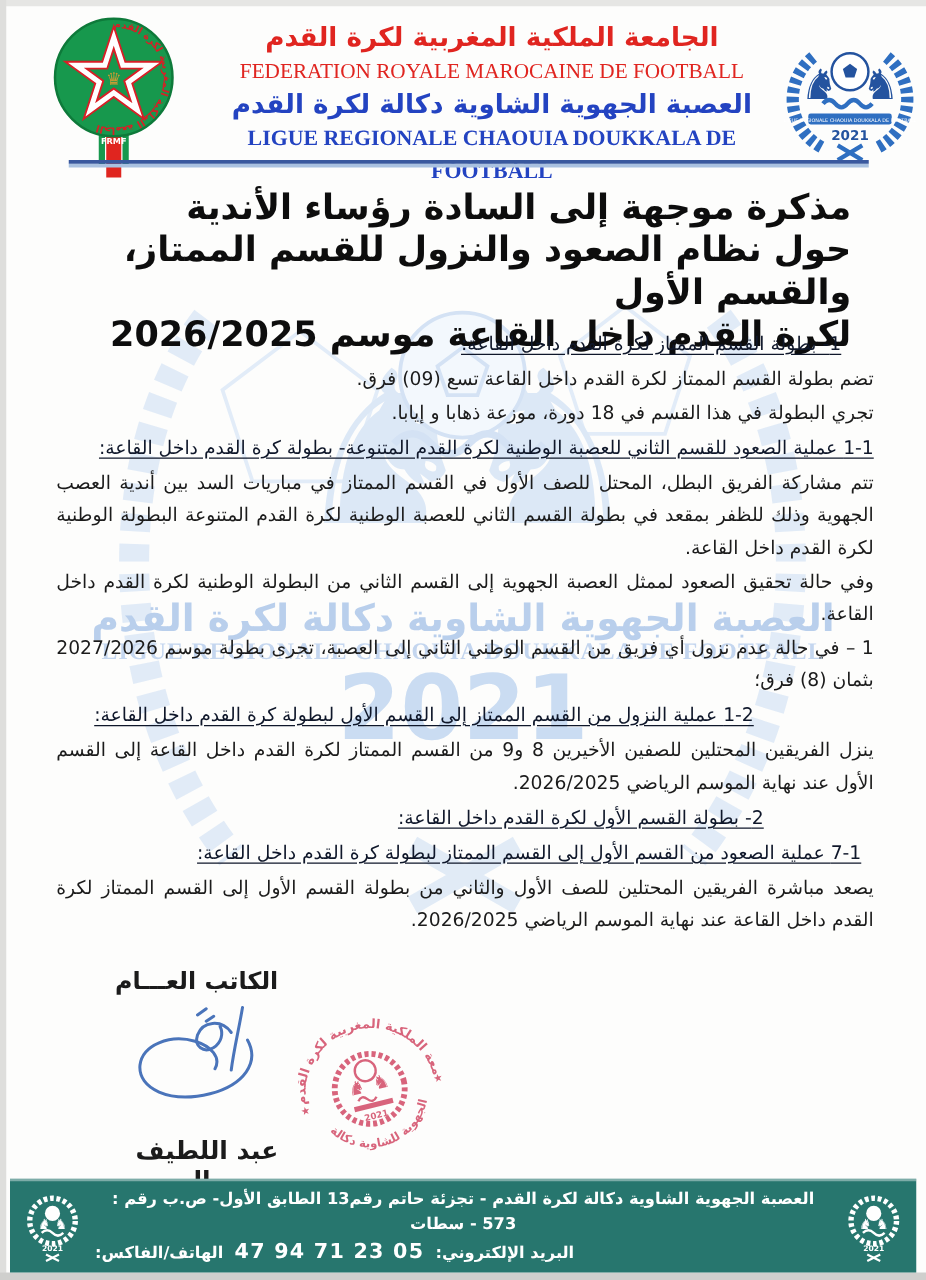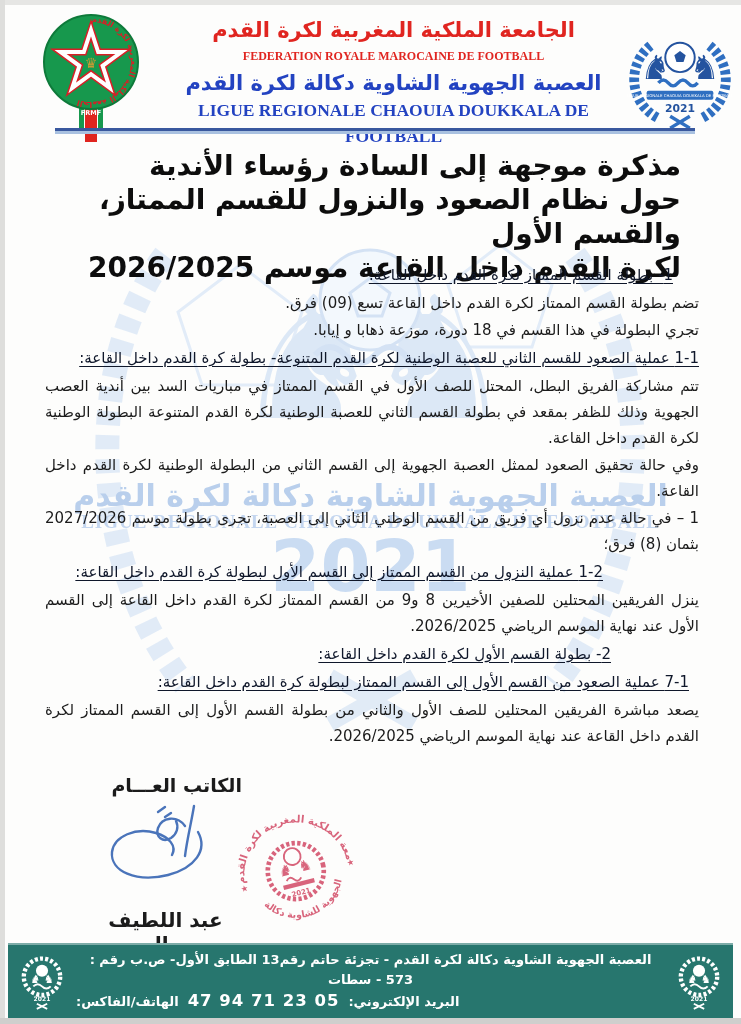--- a/index.html
+++ b/index.html
@@ -8,21 +8,21 @@
   .edge-top{position:absolute;top:0;left:0;right:0;height:5px;background:#e6e6e4;}
   .edge-left{position:absolute;top:0;left:0;width:5px;height:100%;background:#dededc;}
   .edge-bottom{position:absolute;bottom:0;left:0;right:0;height:6px;background:#cfcfcd;}
 
   
   .header{position:absolute;top:8px;left:0;right:0;height:140px;z-index:3;}
   .crest{position:absolute;left:33px;top:4px;}
   .emblem{position:absolute;right:6px;top:16px;}
   .header-center{position:absolute;left:158px;right:112px;top:8px;text-align:center;}
   .h-ar-red{font-size:21px;font-weight:bold;color:var(--federation-red,#e02520);line-height:28px;}
-  .h-fr-red{font-size:12px;font-weight:bold;color:var(--federation-red,#e02520);
+  .h-fr-red{font-size:17px;font-weight:normal;color:var(--federation-red,#e02520);
             font-family:"Liberation Serif",serif;line-height:25px;}
   .h-ar-blue{font-size:21px;font-weight:bold;color:var(--league-blue,#2244c0);line-height:28px;}
   .h-fr-blue{font-size:17.5px;font-weight:bold;color:var(--league-blue,#2244c0);
              font-family:"Liberation Serif",serif;line-height:26px;}
   .header-rule{position:absolute;top:120px;left:55px;width:640px;height:3px;
                background:#39589e;box-shadow:0 3px 0 #a9c1e0;}
 
   
   .watermark{position:absolute;inset:0;z-index:0;pointer-events:none;}
   .wm-text{position:absolute;left:0;right:0;text-align:center;font-weight:bold;white-space:nowrap;}
@@ -37,21 +37,21 @@
   .memo-body h3{font-size:15px;font-weight:normal;margin:3px 0 2px;line-height:25px;
                 text-decoration:underline;text-underline-offset:3px;color:#0f172a;}
   .memo-body h3.ind1{padding-right:26px;}
   .memo-body h3.ind2{padding-right:96px;}
   .memo-body h3.ind3{padding-right:88px;}
   .memo-body h3.ind4{padding-right:10px;}
   .memo-body p{font-size:15px;margin:1px 0;line-height:26px;text-align:justify;}
 
   
   .sig-role{position:absolute;left:92px;top:774px;width:150px;z-index:1;
-            text-align:right;font-weight:bold;font-size:19px;direction:rtl;}
+            text-align:left;font-weight:bold;font-size:19px;direction:rtl;}
   .sig-svg{position:absolute;left:98px;top:798px;z-index:1;}
   .sig-name{position:absolute;left:78px;top:884px;width:175px;z-index:1;
             text-align:center;font-weight:bold;font-size:20px;direction:rtl;margin-top:24px;}
   .stamp{position:absolute;left:226px;top:798px;z-index:2;transform:rotate(-14deg);
          opacity:.88;mix-blend-mode:multiply;}
 
   
   .footer{position:absolute;left:8px;right:8px;top:943px;height:73px;z-index:3;
           background:var(--footer-teal,#27766e);border-top:2px solid rgba(255,255,255,.4);
           display:flex;align-items:center;color:#fff;}

